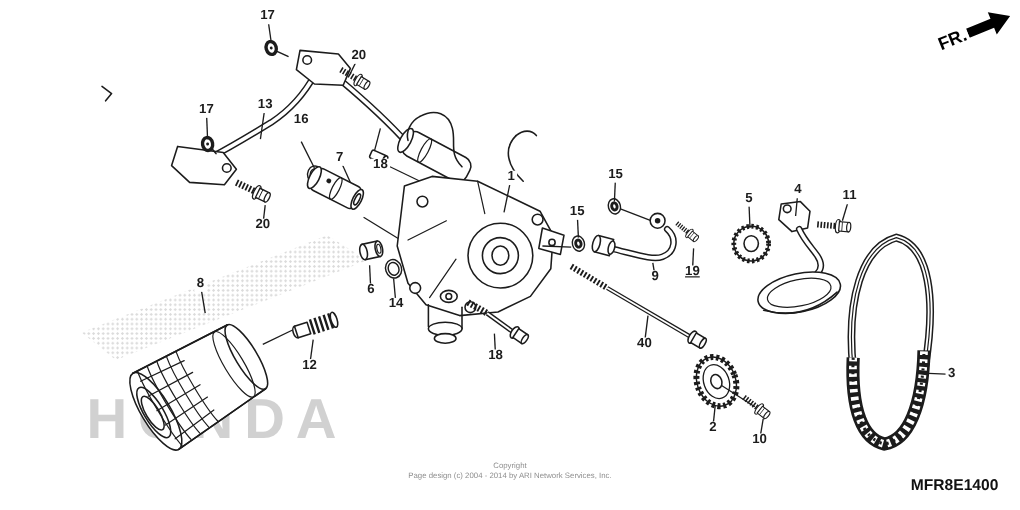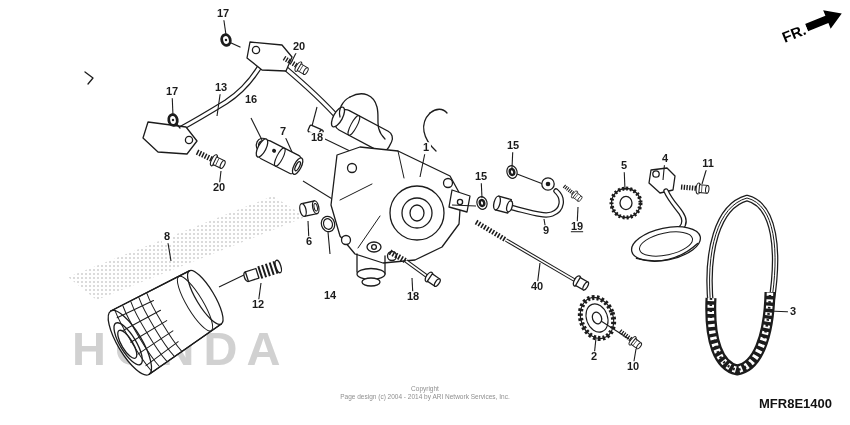--- a/index.html
+++ b/index.html
@@ -274,21 +274,21 @@
       <span class="callout" style="left: 219px; top: 188px;">20</span>
       <span class="callout" style="left: 426px; top: 148px;">1</span>
       <span class="callout" style="left: 513px; top: 146px;">15</span>
       <span class="callout" style="left: 481px; top: 177px;">15</span>
       <span class="callout" style="left: 624px; top: 166px;">5</span>
       <span class="callout" style="left: 665px; top: 159px;">4</span>
       <span class="callout" style="left: 708px; top: 164px;">11</span>
       <span class="callout" style="left: 546px; top: 231px;">9</span>
       <span class="callout" style="left: 577px; top: 227px; text-decoration: underline;">19</span>
       <span class="callout" style="left: 309px; top: 242px;">6</span>
-      <span class="callout" style="left: 330px; top: 254px; margin-top: 42px;">14</span>
+      <span class="callout" style="left: 330px; top: 254px;">14</span>
       <span class="callout" style="left: 167px; top: 237px;">8</span>
       <span class="callout" style="left: 258px; top: 305px;">12</span>
       <span class="callout" style="left: 413px; top: 297px;">18</span>
       <span class="callout" style="left: 537px; top: 287px;">40</span>
       <span class="callout" style="left: 594px; top: 357px;">2</span>
       <span class="callout" style="left: 633px; top: 367px;">10</span>
       <span class="callout" style="left: 793px; top: 312px;">3</span>
     </div>
 
   <div class="fr">

